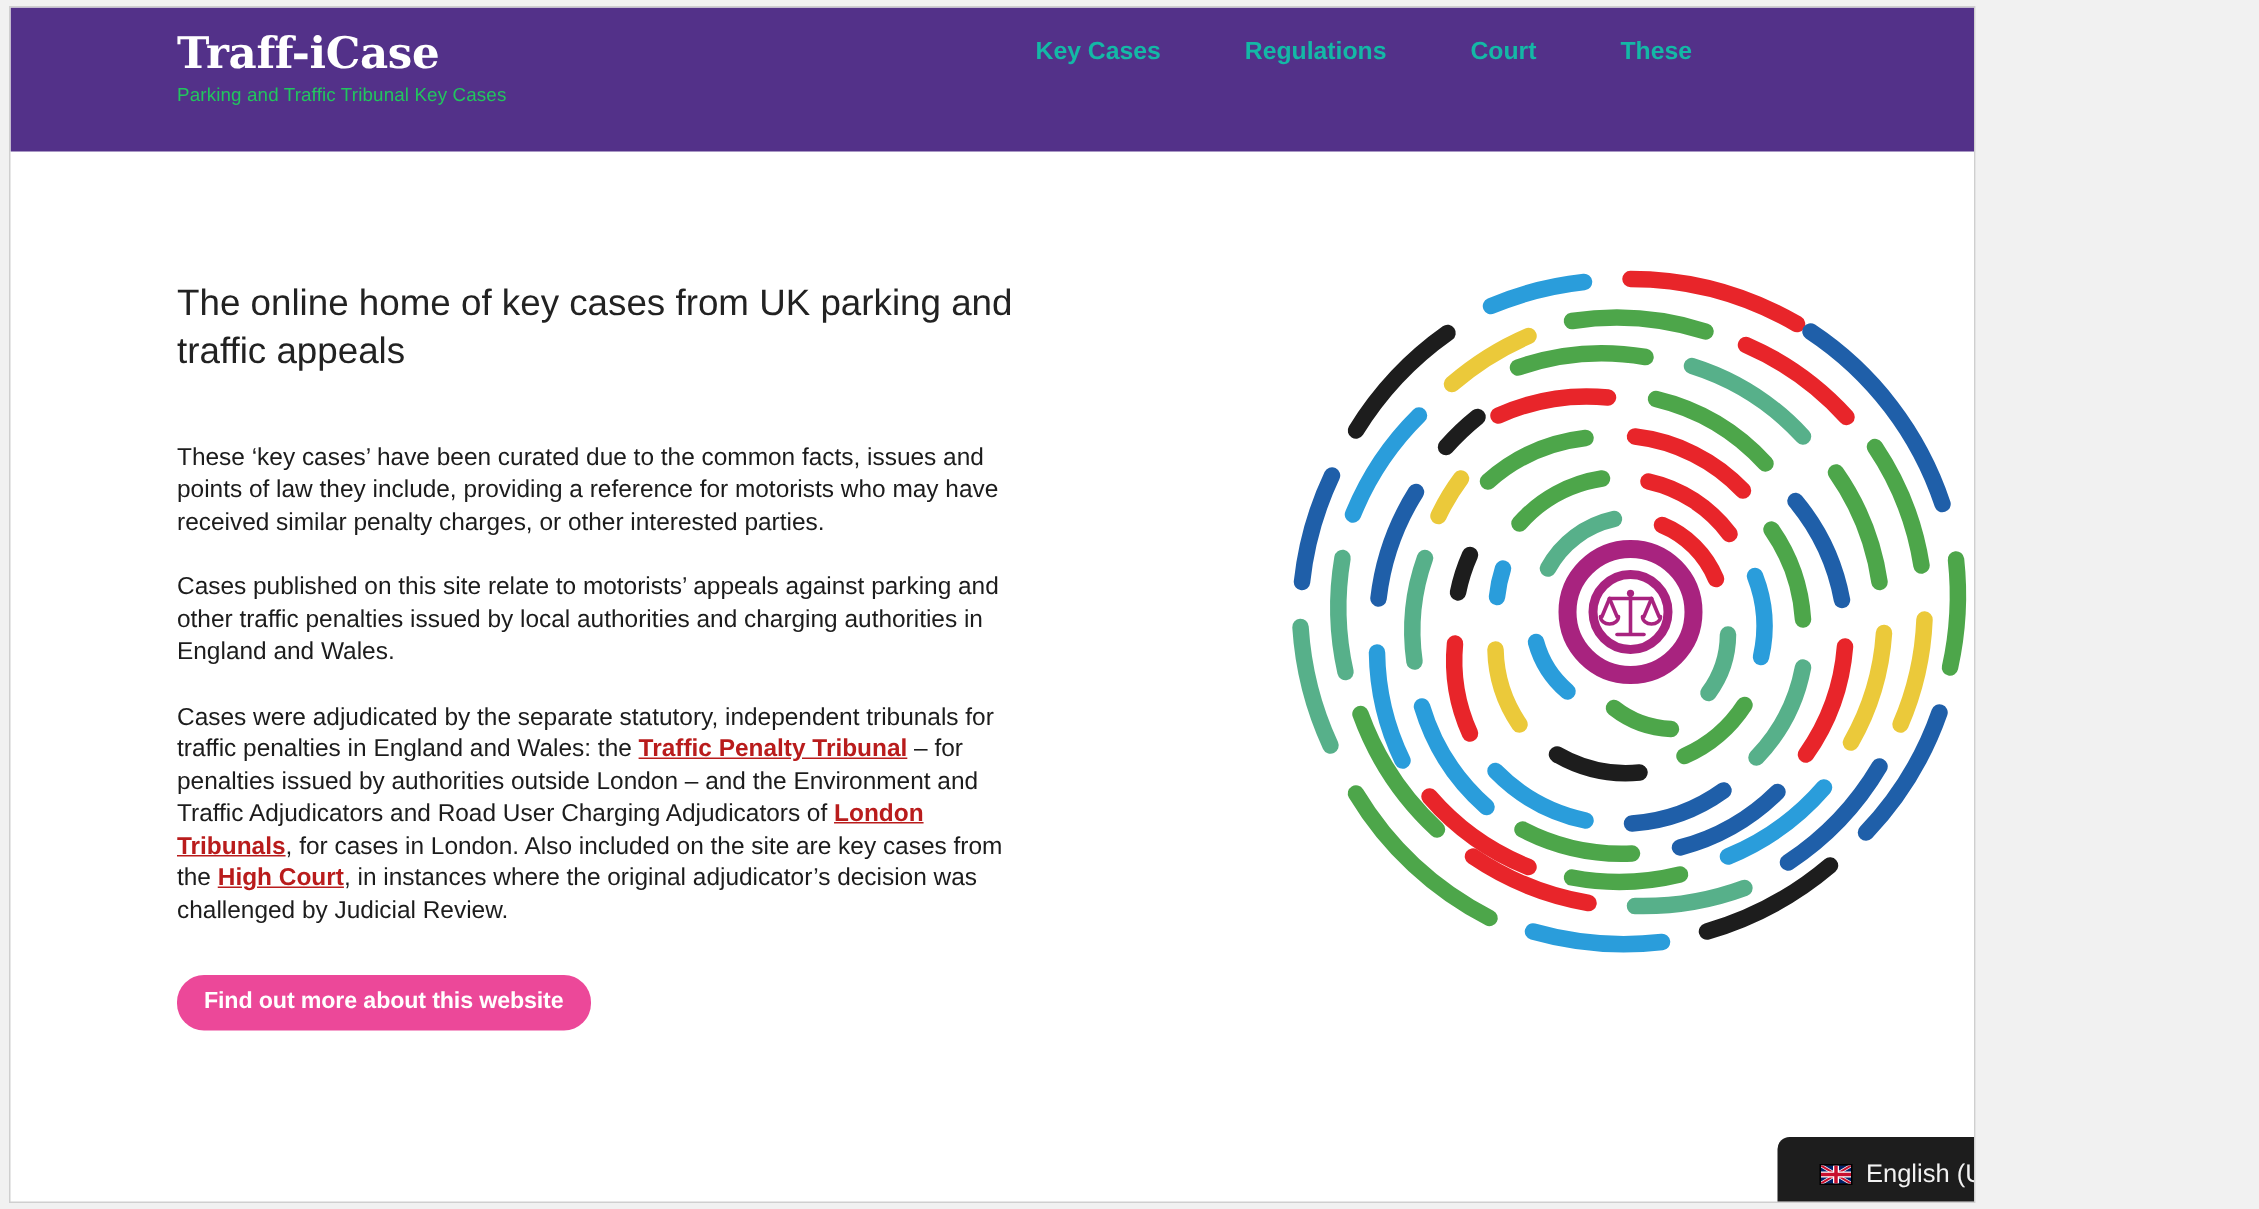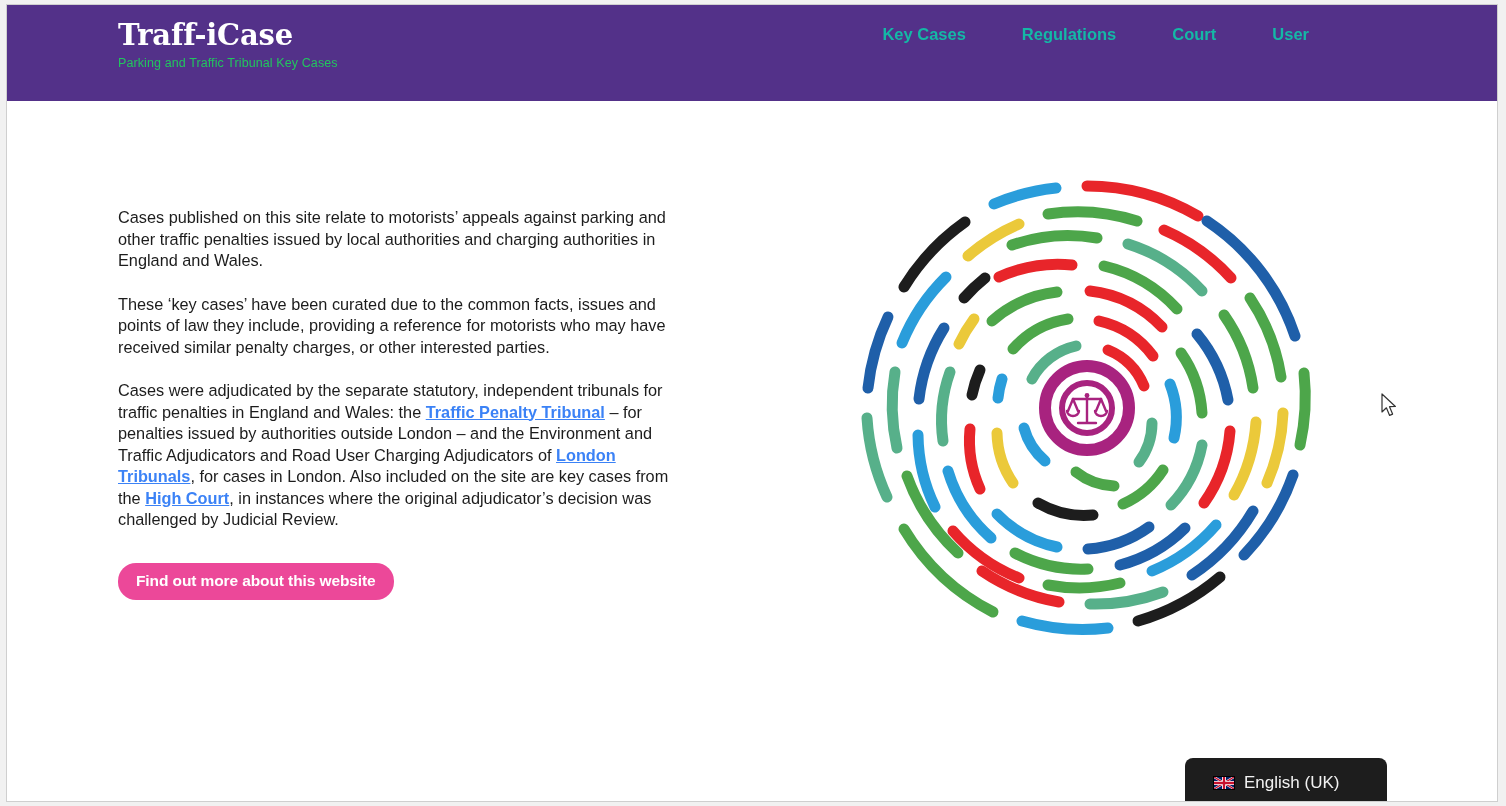--- a/index.html
+++ b/index.html
@@ -10,21 +10,21 @@
     width: 1506px;
     height: 806px;
     background: #f1f1f1;
     font-family: "Liberation Sans", sans-serif;
     overflow: hidden;
   }
   #viewport {
     position: absolute;
     left: 6px;
     top: 4px;
-    width: 1492px;
+    width: 1311px;
     height: 798px;
     background: #ffffff;
     border: 1px solid #cfcfcf;
     box-sizing: border-box;
     overflow: hidden;
   }
 
   
   #site-header {
     position: absolute;
@@ -111,21 +111,21 @@
     font-size: 16.3px;
     line-height: 1.32;
     color: #1c1c1c;
     margin: 0 0 22px 0;
     max-width: 575px;
   }
   #paragraphs {
     margin-top: 44px;
   }
   .inline-link {
-    color: #3b82f6;
+    color: #b91c1c;
     font-weight: bold;
     text-decoration: underline;
     cursor: pointer;
   }
   #cta-button {
     display: inline-block;
     margin-top: 10px;
     background: #ec4899;
     color: #ffffff;
     font-size: 15.5px;
@@ -195,36 +195,37 @@
 
     <div id="brand">
       <div id="brand-title">Traff-iCase</div>
       <div id="brand-tagline">Parking and Traffic Tribunal Key Cases</div>
     </div>
 
     <nav id="main-nav">
       <a class="nav-item">Key Cases</a>
       <a class="nav-item">Regulations</a>
       <a class="nav-item">Court</a>
-      <a class="nav-item">User</a>
+      <a class="nav-item">These</a>
     </nav>
 
   </div>
 
   <div id="content">
 
     <div id="left-col">
 
 
+      <h2 id="subheading">The online home of key cases from UK parking and traffic appeals</h2>
 
       <div id="paragraphs">
 
+        <p class="body-par">These ‘key cases’ have been curated due to the common facts, issues and points of law they include, providing a reference for motorists who may have received similar penalty charges, or other interested parties.</p>
+
         <p class="body-par">Cases published on this site relate to motorists’ appeals against parking and other traffic penalties issued by local authorities and charging authorities in England and Wales.</p>
-
-        <p class="body-par">These ‘key cases’ have been curated due to the common facts, issues and points of law they include, providing a reference for motorists who may have received similar penalty charges, or other interested parties.</p>
 
         <p class="body-par"><span>Cases were adjudicated by the separate statutory, independent tribunals for traffic penalties in England and Wales: the </span><a class="inline-link">Traffic Penalty Tribunal</a><span> – for penalties issued by authorities outside London – and the Environment and Traffic Adjudicators and Road User Charging Adjudicators of </span><a class="inline-link">London Tribunals</a><span>, for cases in London. Also included on the site are key cases from the </span><a class="inline-link">High Court</a><span>, in instances where the original adjudicator’s decision was challenged by Judicial Review.</span></p>
 
 
         <button id="cta-button">Find out more about this website</button>
 
       </div>
     </div>
 
     <div id="hero-graphic">

